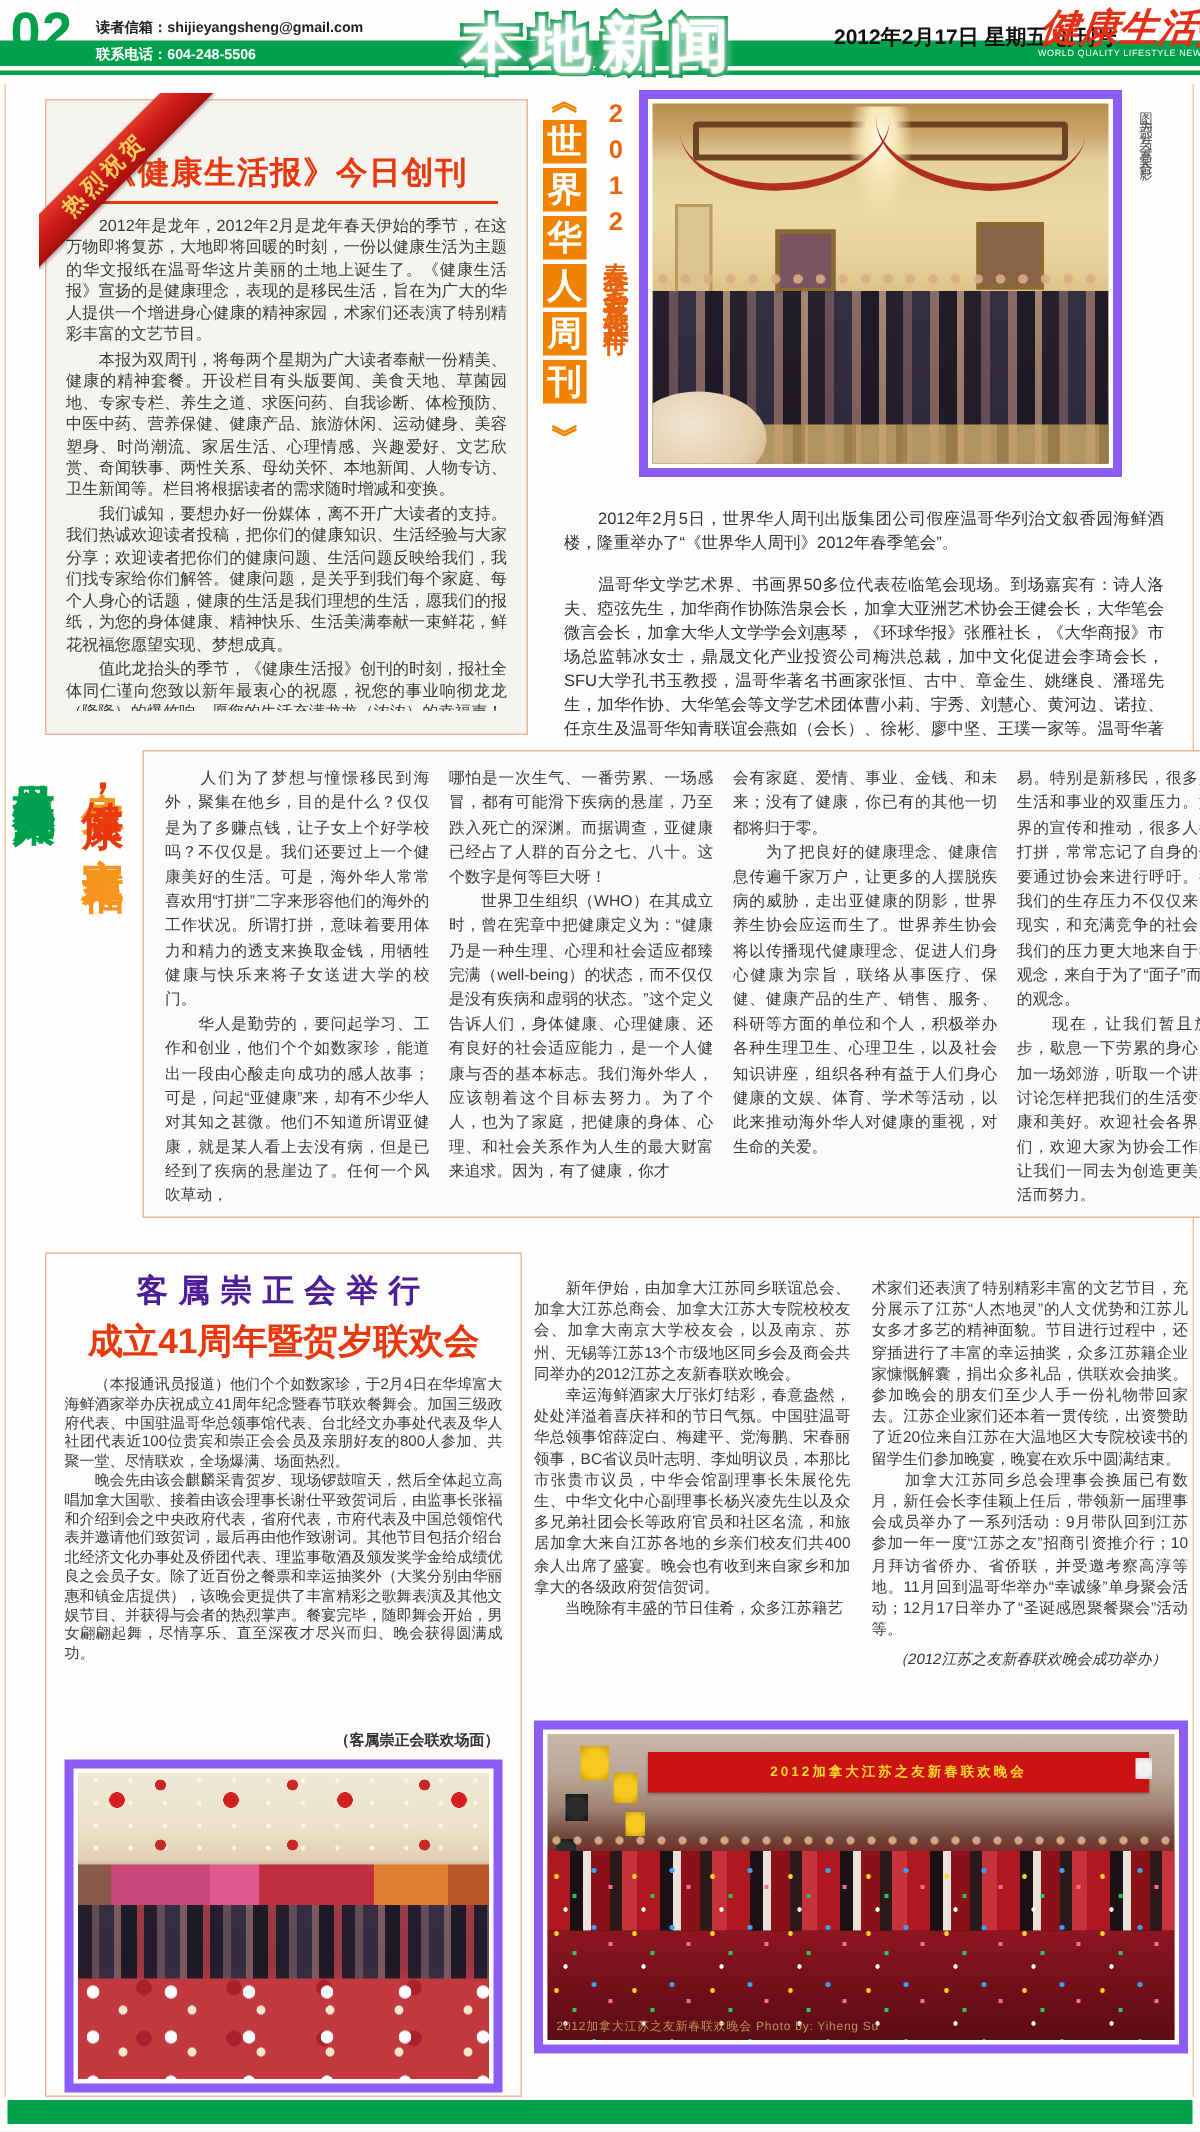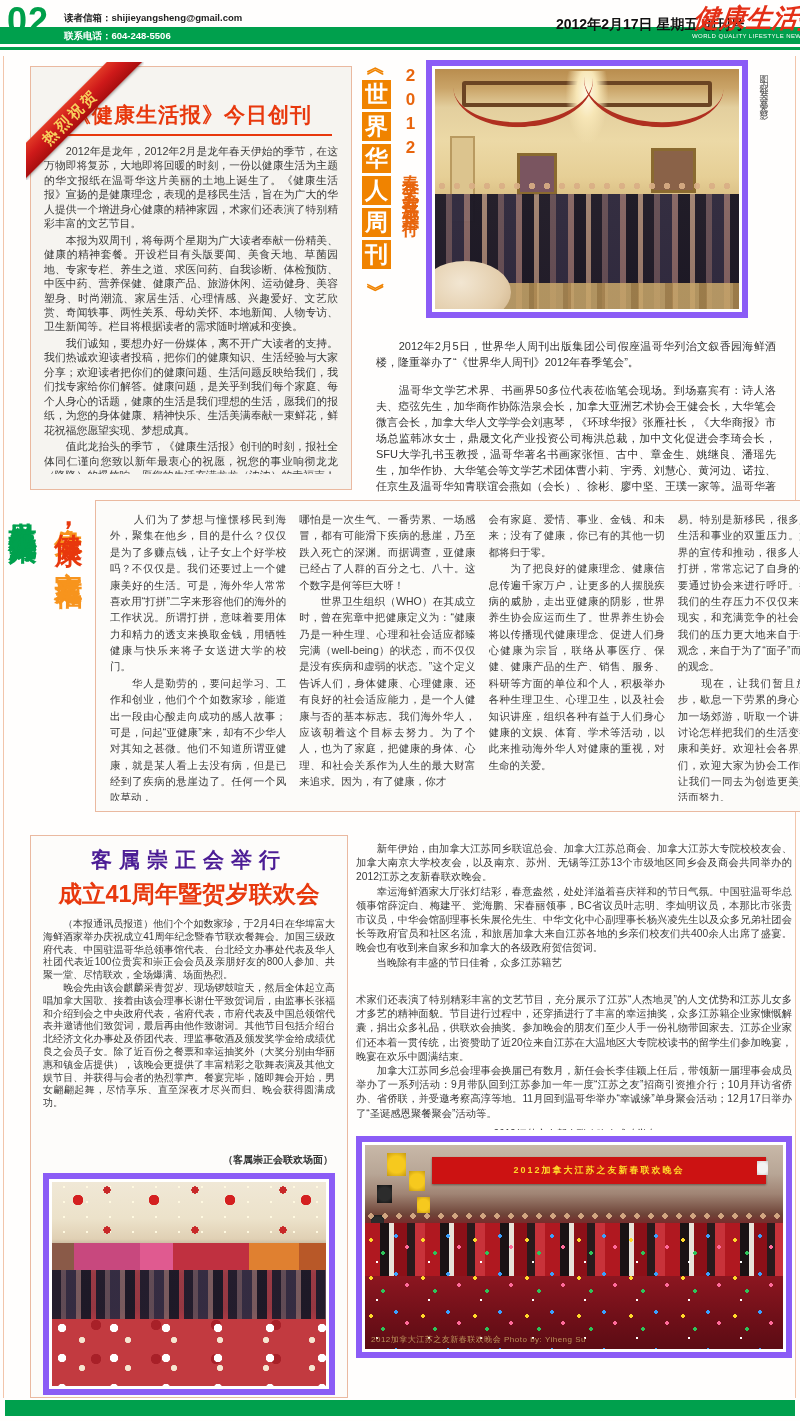--- a/index.html
+++ b/index.html
@@ -107,21 +107,21 @@
      background-color:#c23a40;
      background-image:radial-gradient(circle 5px at 10px 9px,#ffffff 82%,transparent 88%),
        radial-gradient(circle 3.5px at 30px 21px,#f5e6d0 82%,transparent 90%),
        radial-gradient(circle 6px at 44px 6px,#a82028 82%,transparent 90%);
      background-size:52px 30px,46px 28px,60px 34px;}
   
   .js-art{position:absolute;left:356px;top:835px;width:436px;height:563px;}
   .js-title{height:36px;line-height:36px;text-align:center;border-radius:8px;
      background:linear-gradient(180deg,#fffdf0 0%,#fdeeb9 55%,#fbe49a 100%);
      color:#e8380d;font-size:25px;font-weight:900;white-space:nowrap;letter-spacing:0;}
-  .js-cols{display:flex;gap:14px;margin-top:7px;height:288px;flex-direction:column;}
+  .js-cols{display:flex;gap:14px;margin-top:18px;height:288px;}
   .js-col{flex:1;font-size:10.3px;line-height:1.38;text-align:justify;color:#3a3a3a;overflow:hidden;}
   .js-col p{margin:0;}
   .js-caption{text-align:center;font-size:10px;font-style:italic;color:#333;margin-top:6px;}
   .js-photo{width:100%;height:222px;margin-top:6px;box-sizing:border-box;}
   .js-canvas{position:relative;width:100%;height:100%;overflow:hidden;
      background:linear-gradient(180deg,#c8b8a8 0%,#b8a696 14%,#a08474 24%,#6e4438 34%,#801822 42%,#7a1520 100%);}
   .js-banner{position:absolute;left:16%;top:6%;width:80%;height:13%;background:#cc1212;
      color:#ffd92a;font-size:9px;font-weight:bold;text-align:center;letter-spacing:2px;
      display:flex;align-items:center;justify-content:center;overflow:hidden;white-space:nowrap;
      box-shadow:0 1px 2px rgba(0,0,0,.4);}
@@ -159,20 +159,21 @@
 </head>
 <body>
 
 <div class="page">
 
   <div class="pagenum">02</div>
   <div class="hdr-mail">读者信箱：shijieyangsheng@gmail.com</div>
   <div class="greenbar"></div>
   <div class="hdr-phone">联系电话：604-248-5506</div>
   <div class="thinline"></div>
+  <div class="section-title">本地新闻</div>
   <div class="dateline">2012年2月17日 星期五 创刊号</div>
   <div class="masthead">健康生活报</div>
   <div class="masthead-sub">WORLD QUALITY LIFESTYLE NEWSPAPER</div>
   <div class="frame-l"></div>
   <div class="frame-r"></div>
 
   <div class="fa-box">
     <div class="ribbon-wrap">
       <div class="ribbon">热烈祝贺</div>
     </div>

